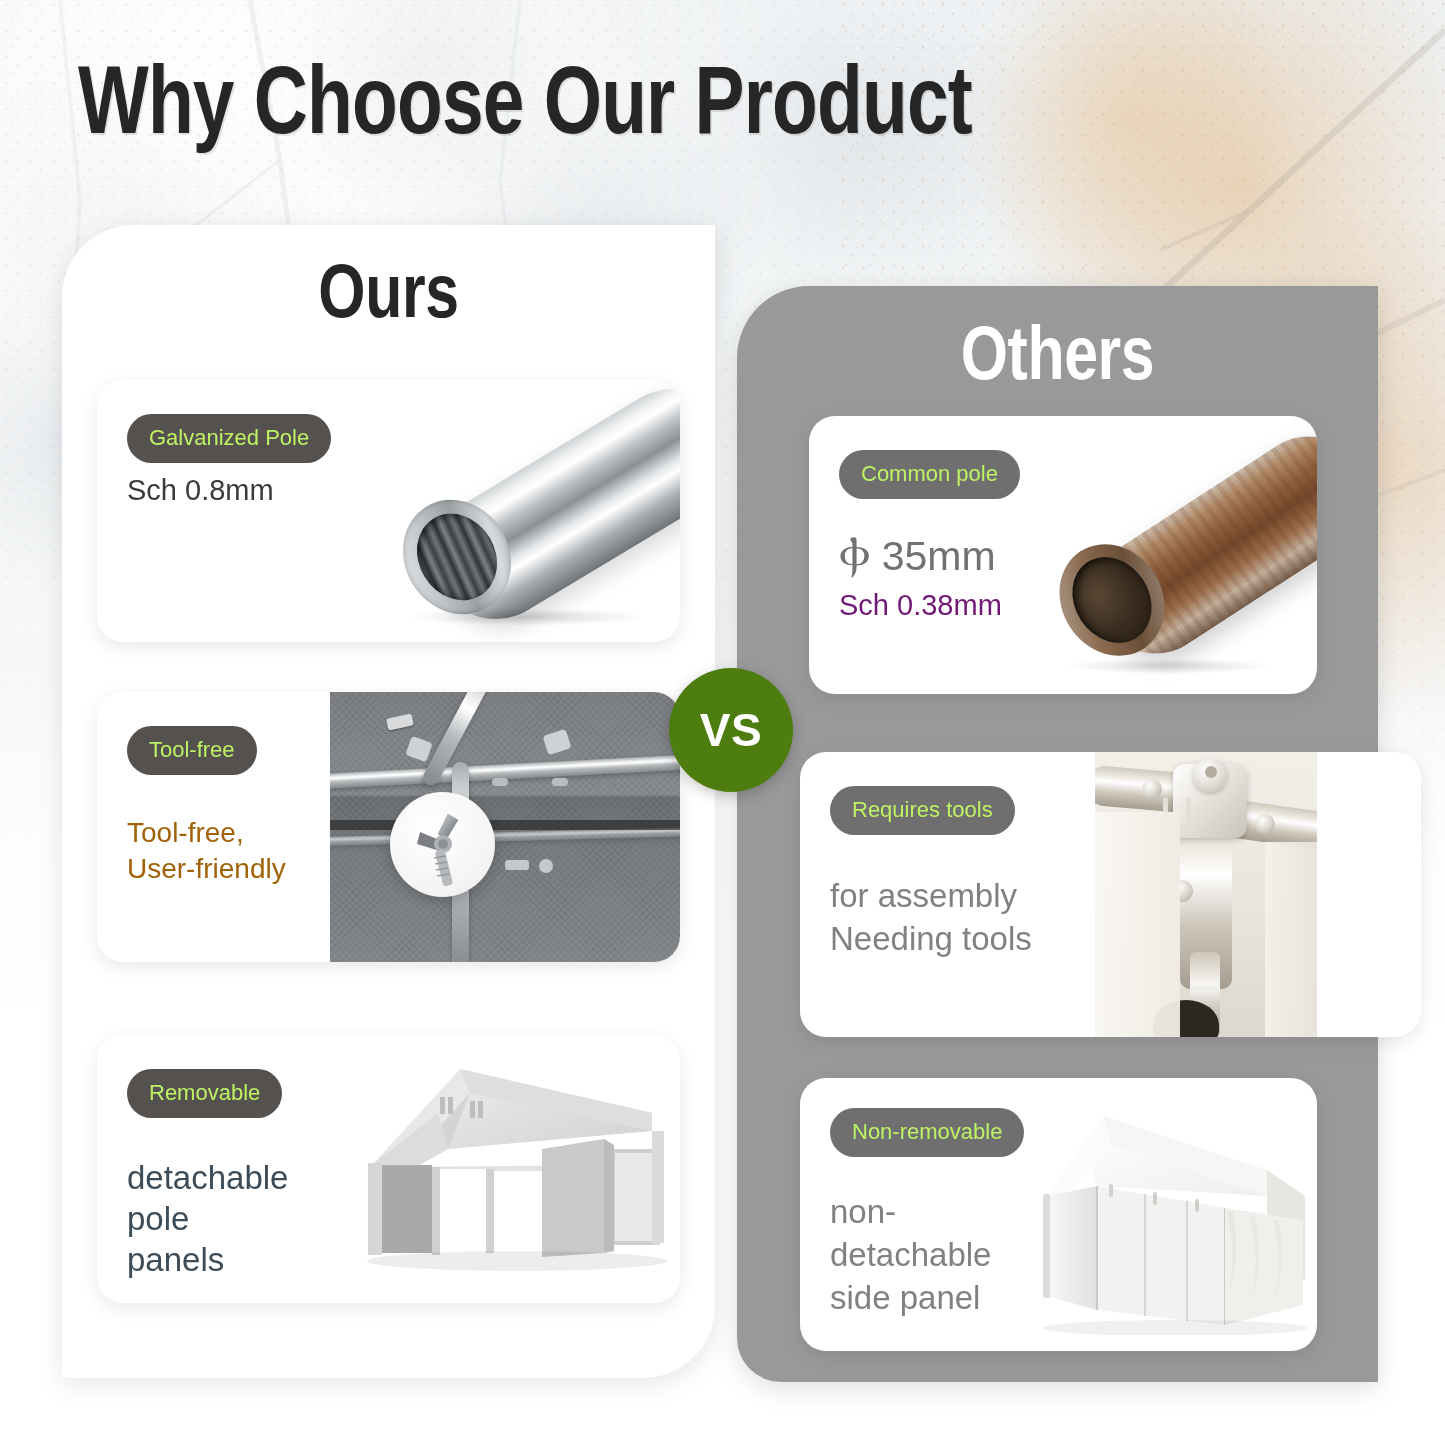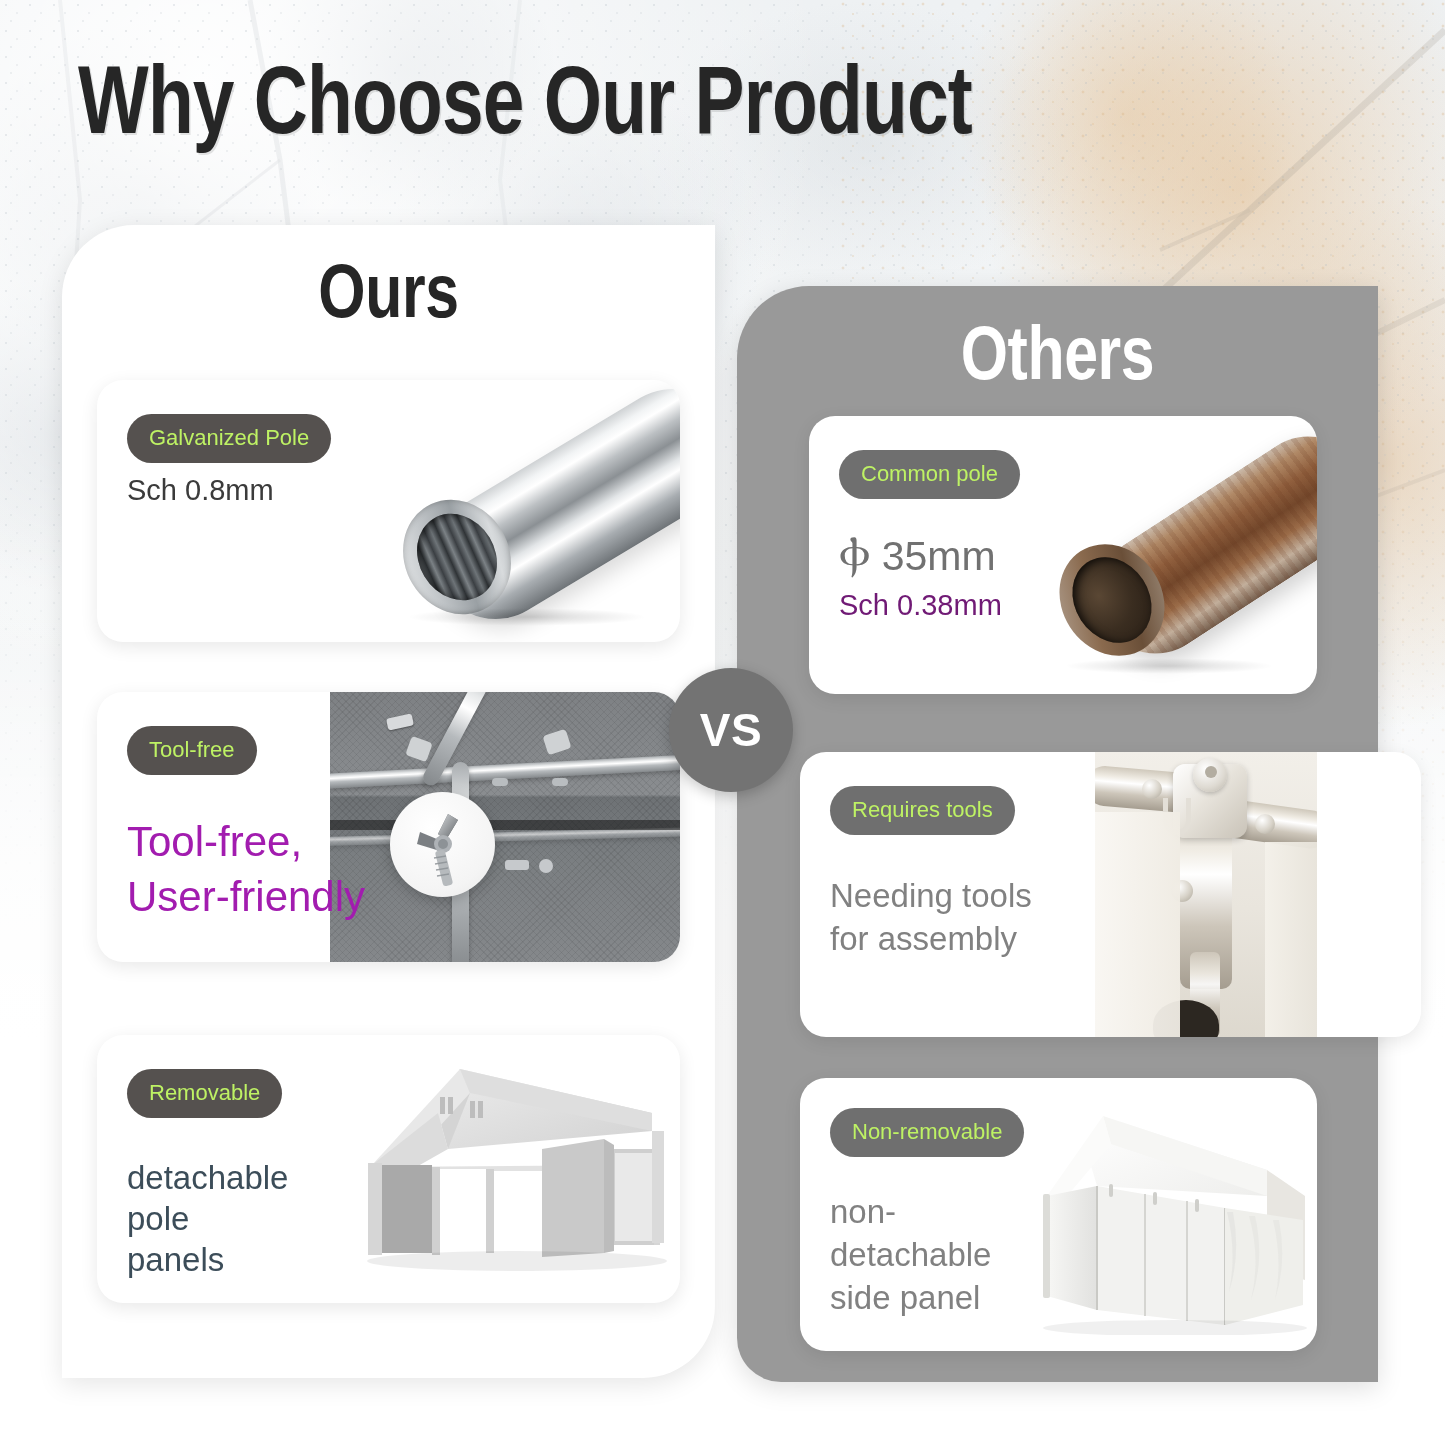--- a/index.html
+++ b/index.html
@@ -153,34 +153,34 @@
     margin-top: 11px;
     font-size: 29px;
     color: #3b3b3b;
     white-space: nowrap;
   }
   .spec-main-others { color: #717171; }
   .spec-sub-others { color: #701a75; }
 
   .desc {
     margin-top: 40px;
-    font-size: 42px;
+    font-size: 28px;
     line-height: 1.30;
-    color: #a21caf;
+    color: #a16207;
   }
   .desc-others { color: #818181; font-size: 33px; }
   .desc-slate { color: #3c4d59; font-size: 33px; line-height: 1.24; }
 
   
   #vs-badge {
     position: absolute;
     left: 669px; top: 668px;
     width: 124px; height: 124px;
     border-radius: 50%;
-    background: #737373;
+    background: #4d7c0f;
     color: #ffffff;
     font-size: 46px;
     font-weight: 700;
     display: flex;
     align-items: center;
     justify-content: center;
     letter-spacing: 0.5px;
     z-index: 40;
     box-shadow: 0 4px 14px rgba(0,0,0,0.22);
   }
@@ -470,22 +470,22 @@
                 background:radial-gradient(circle at 36% 32%, #ffffff 0%, #d7d2c8 55%, #a9a396 100%);"></div>
 
     <div style="position:absolute; left:58px; top:248px; width:66px; height:50px; border-radius:50% 50% 40% 40%; background:#2c2721;"></div>
 
     <div style="position:absolute; left:0; top:60px; width:85px; height:225px; background:linear-gradient(to right,#faf8f4,#f0ece4); opacity:.95;"></div>
     <div style="position:absolute; left:170px; top:90px; width:52px; height:195px; background:linear-gradient(to right,#f4f1ea,#e8e4db); opacity:.95;"></div>
   </div>
   <div class="card-body">
     <span class="badge badge-others">Requires tools</span>
     <div class="desc desc-others">
+      <div>for assembly</div>
       <div>Needing tools</div>
-      <div>for assembly</div>
     </div>
   </div>
 </div>
 
 <div class="card" style="left:800px; top:1063px; width:517px; height:273px;margin-top:15px;">
   <div class="img-wrap" style="left:235px; top:22px; width:282px; height:235px;">
     <svg class="tent-svg" viewBox="0 0 282 235" width="282" height="235">
       <defs>
         <linearGradient id="wf1" x1="0" y1="0" x2="1" y2="0">
           <stop offset="0" stop-color="#f7f7f5"></stop>

